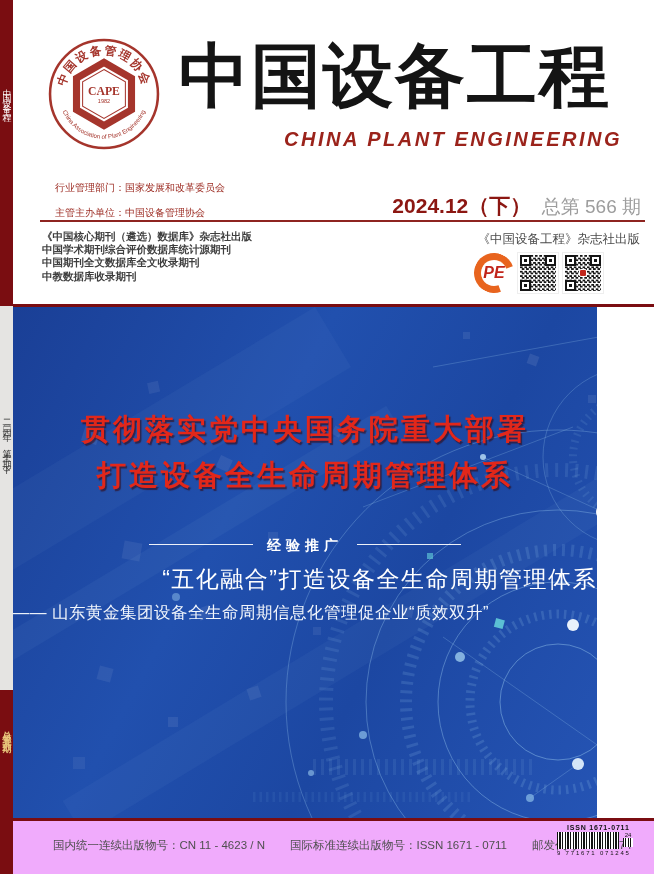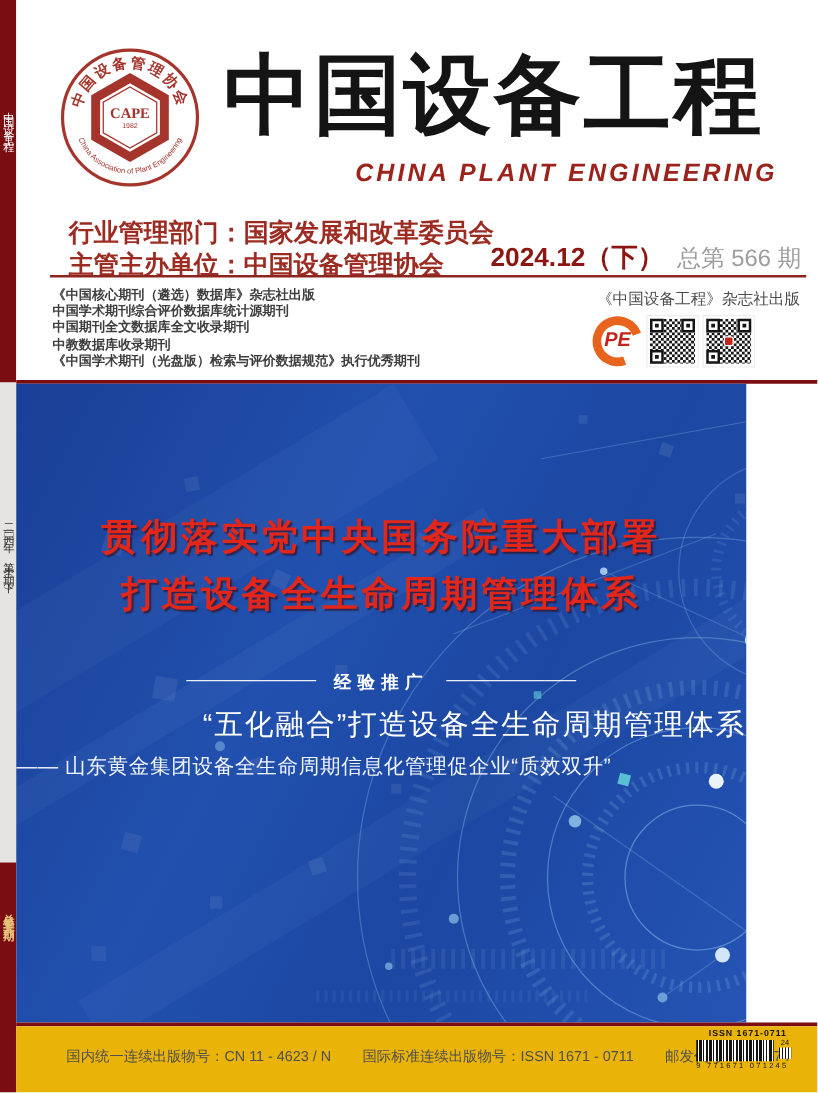--- a/index.html
+++ b/index.html
@@ -20,21 +20,21 @@
 
   
   .masthead { position:absolute; left:13px; top:0; width:641px; height:307px; background:#FFFFFF; }
   .seal { position:absolute; left:35px; top:38px; width:112px; height:112px; }
   .title-cn { position:absolute; left:148px; top:24px; width:468px; text-align:center;
               font-family:"DejaVu Serif","Liberation Serif",serif; font-weight:900;
               font-size:70px; line-height:104px; color:#141414; letter-spacing:2px; white-space:nowrap; }
   .title-en { position:absolute; right:32px; top:128px; font-weight:700; font-style:italic;
               font-size:20px; letter-spacing:2.5px; color:#9B231B; white-space:nowrap; }
 
-  .admin { position:absolute; left:42px; top:175px; font-size:20px; font-weight:bold;
+  .admin { position:absolute; left:42px; top:175px; font-size:10px; font-weight:normal;
            color:#9C2B22; line-height:25px; }
   .issue-line { position:absolute; right:13px; top:192px; white-space:nowrap; }
   .issue-date  { font-size:21px; font-weight:bold; color:#8C1712; }
   .issue-total { font-size:19px; color:#9D9D9D; margin-left:6px; }
 
   .mast-divider { position:absolute; left:27px; right:9px; top:220px; height:2px; background:#8E2420; }
 
   .index-list { position:absolute; left:29px; top:230px; font-size:10.5px; line-height:13.2px;
                 color:#3E3E3E; font-weight:bold; }
   .publisher { position:absolute; right:14px; top:231px; font-size:12.5px; color:#4A4A4A;text-align:center; }
@@ -75,21 +75,21 @@
                          vertical-align:middle; margin:0 14px 3px 14px; }
 
   .feature-title { position:absolute; left:0; top:257px; width:100%; text-align:right;
                    color:#FFFFFF; font-weight:400; font-size:23px; letter-spacing:1.5px; white-space:nowrap; }
   .feature-sub { position:absolute; left:0; top:295px; width:100%; text-align:left;
                  color:#F2F6FC; font-weight:400; font-size:16.5px; letter-spacing:0.5px; white-space:nowrap; }
 
   .body-rule { position:absolute; left:13px; top:818px; width:641px; height:3px; background:#7A0D11; }
 
   
-  .footer { position:absolute; left:13px; top:821px; width:641px; height:53px; background:#eab308; }
+  .footer { position:absolute; left:13px; top:821px; width:641px; height:53px; background:#f0abfc; }
   .footer-info { position:absolute; left:40px; top:17px; display:flex; gap:25px;
                  font-size:11.5px; color:#4F4F4F; white-space:nowrap; }
   .barcode { position:absolute; right:9px; top:3px; width:88px; }
   .bc-issn { font-size:7px; font-weight:bold; color:#111; letter-spacing:0.8px; margin-left:10px; }
   .bc-row { display:flex; align-items:flex-start; margin-top:1px; }
   .bc-bars { width:62px; height:17px; background:
       repeating-linear-gradient(90deg,#111 0 1px,#fff 1px 2.5px,#111 2.5px 4.5px,#fff 4.5px 5.5px,#111 5.5px 6px,#fff 6px 8px); }
   .bc-addon { margin-left:4px; text-align:center; }
   .bc-addon-num { font-size:6px; color:#111; line-height:6px; }
   .bc-addon-bars { width:10px; height:9px; background:
@@ -145,21 +145,20 @@
       <span class="issue-total">总第 566 期</span>
     </div>
 
     <div class="mast-divider"></div>
 
     <div class="index-list">
       <div>《中国核心期刊（遴选）数据库》杂志社出版</div>
       <div>中国学术期刊综合评价数据库统计源期刊</div>
       <div>中国期刊全文数据库全文收录期刊</div>
       <div>中教数据库收录期刊</div>
-      <div>《中国学术期刊（光盘版）检索与评价数据规范》执行优秀期刊</div>
     </div>
 
     <div class="publisher">《中国设备工程》杂志社出版</div>
 
     <div class="cpe">
       <div class="cpe-bg"></div>
       <div class="cpe-ring"></div>
       <div class="cpe-text">PE</div>
     </div>
 

